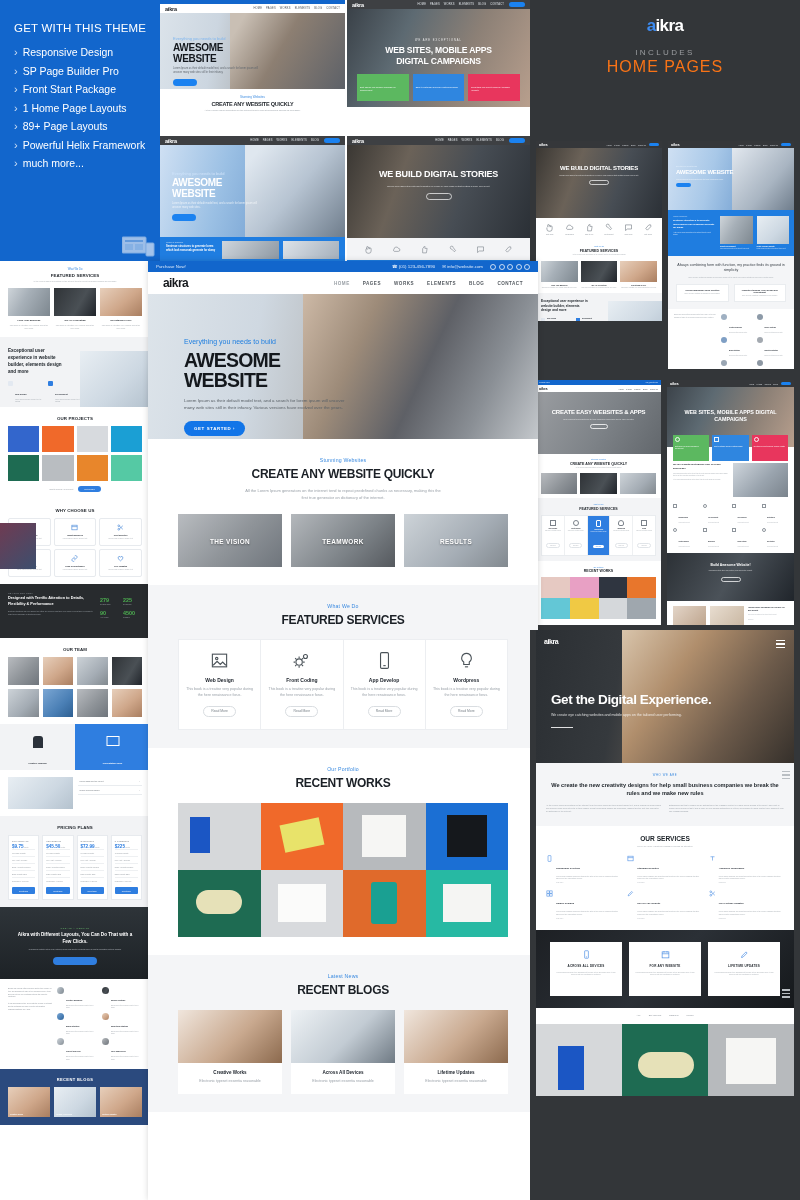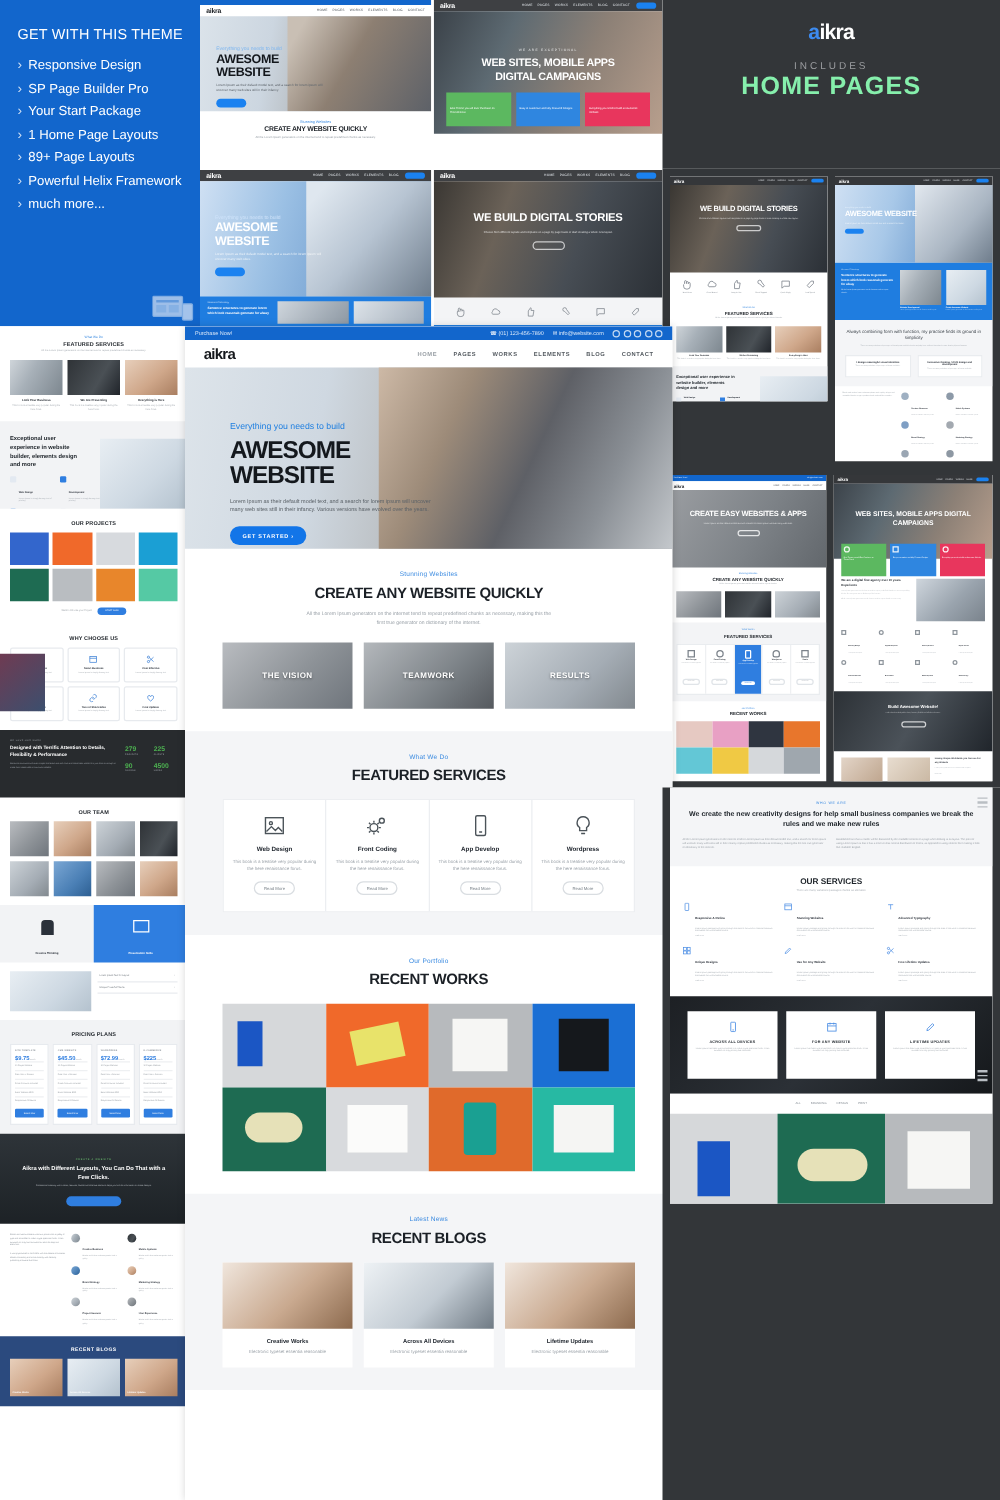--- a/index.html
+++ b/index.html
@@ -60,21 +60,21 @@
   .tt .sect .k { font-size: 3px; color: #3a8ae0; text-align: center; }
   .tt .sect .t { font-size: 5.5px; font-weight: 800; color: #1f242a; text-align: center; letter-spacing: -.2px; margin-top: 2px; }
   .tt .sect .s { font-size: 2.3px; color: #9aa1a8; text-align: center; line-height: 3.6px; margin-top: 2px; }
 
   
   .rhead { left: 530px; top: 0; width: 270px; height: 135px; background: #333639; color: #fff; text-align: center; padding-top: 16px; }
   .rhead .logo { font-size: 17px; font-weight: bold; letter-spacing: -.6px; }
   .rhead .logo .a { color: #3d8bf0; }
   .rhead .inc { font-size: 8px; letter-spacing: 2.4px; color: #9b9da0; margin-top: 12px; }
   .rhead .big { font-size: 30px; font-weight: bold; letter-spacing: -.5px; margin-top: 4px; }
-  .rhead .sub { font-size: 20px; font-weight: bold; letter-spacing: 1px; color: #86efac; margin-top: 1px; }
+  .rhead .sub { font-size: 16px; font-weight: normal; letter-spacing: 1px; color: #f97316; margin-top: 1px; }
 
   
   .main { left: 148px; top: 261px; width: 390px; height: 939px; background: #fff; overflow: hidden; box-shadow: 0 0 6px rgba(0,0,0,.16); }
   .topbar { height: 11px; background: #1266cc; color: #dce9f9; display: flex; align-items: center; justify-content: space-between; padding: 0 8px; font-size: 4.4px; }
   .topbar .rightgrp { display: flex; align-items: center; gap: 7px; }
   .socials { display: flex; gap: 2.5px; }
   .socials span { width: 6px; height: 6px; border-radius: 50%; border: .5px solid rgba(255,255,255,.75); display: inline-block; }
   .mainnav { height: 22px; background: #fff; display: flex; align-items: center; justify-content: space-between; padding: 0 15px; }
   .mainnav .logo { font-size: 12px; font-weight: bold; color: #15181c; letter-spacing: -.6px; }
   .mainnav ul { list-style: none; display: flex; gap: 13px; }
@@ -273,21 +273,21 @@
 </head>
 <body>
 
 <div class="page">
 
   <div class="abs promo">
     <h3>GET WITH THIS THEME</h3>
     <ul>
       <li>Responsive Design</li>
       <li>SP Page Builder Pro</li>
-      <li>Your Start Package</li>
+      <li>Front Start Package</li>
       <li>1 Home Page Layouts</li>
       <li>89+ Page Layouts</li>
       <li>Powerful Helix Framework</li>
       <li>much more...</li>
     </ul>
     <div class="mini-dev">
       <svg width="34" height="22" viewBox="0 0 34 22">
         <rect x="0" y="2" width="24" height="16" rx="1" fill="#e8eef7" stroke="#bcd2ee"></rect>
         <rect x="3" y="5" width="18" height="2" fill="#8fb6e6"></rect>
         <rect x="3" y="9" width="8" height="6" fill="#c5d9f1"></rect>
@@ -1269,20 +1269,34 @@
               <h4>Lifetime Updates</h4>
               <p>Electronic typeset essentia reasonable</p>
             </div>
           </div>
       </div>
     </div>
   </div>
 
   <div class="abs onepage">
     <div class="op-tile">
+      <div class="op-hero">
+        <div class="abs" style="right:0;top:0;width:172px;height:133px;background:linear-gradient(125deg,#d8c4ab 0%,#b08e6c 32%,#6c5a4a 66%,#35302b 100%)"></div>
+        <div class="lg">aikra</div>
+        <div class="burger">
+            <i></i>
+            <i></i>
+            <i></i>
+          </div>
+        <div class="cap">
+          <h2>Get the Digital Experience.</h2>
+          <p>We create eye catching websites and mobile apps on the tailored user performing.</p>
+          <div class="rule"></div>
+        </div>
+      </div>
       <div class="op-sec" style="background:#f4f5f7;position:relative">
         <div class="scrollnub" style="top:8px">
             <i></i>
             <i></i>
             <i></i>
           </div>
         <div class="op-k">WHO WE ARE</div>
         <div class="op-h3">We create the new creativity designs for help small business companies we break the rules and we make new rules</div>
         <div class="op-2col">
           <p>All the Lorem Ipsum generators on the internet tend to Lorem Ipsum as their default model text, and a search for lorem ipsum will uncover many web sites still in their infancy repeat predefined chunks as necessary, making this the first true generator on dictionary of the internet.</p>

